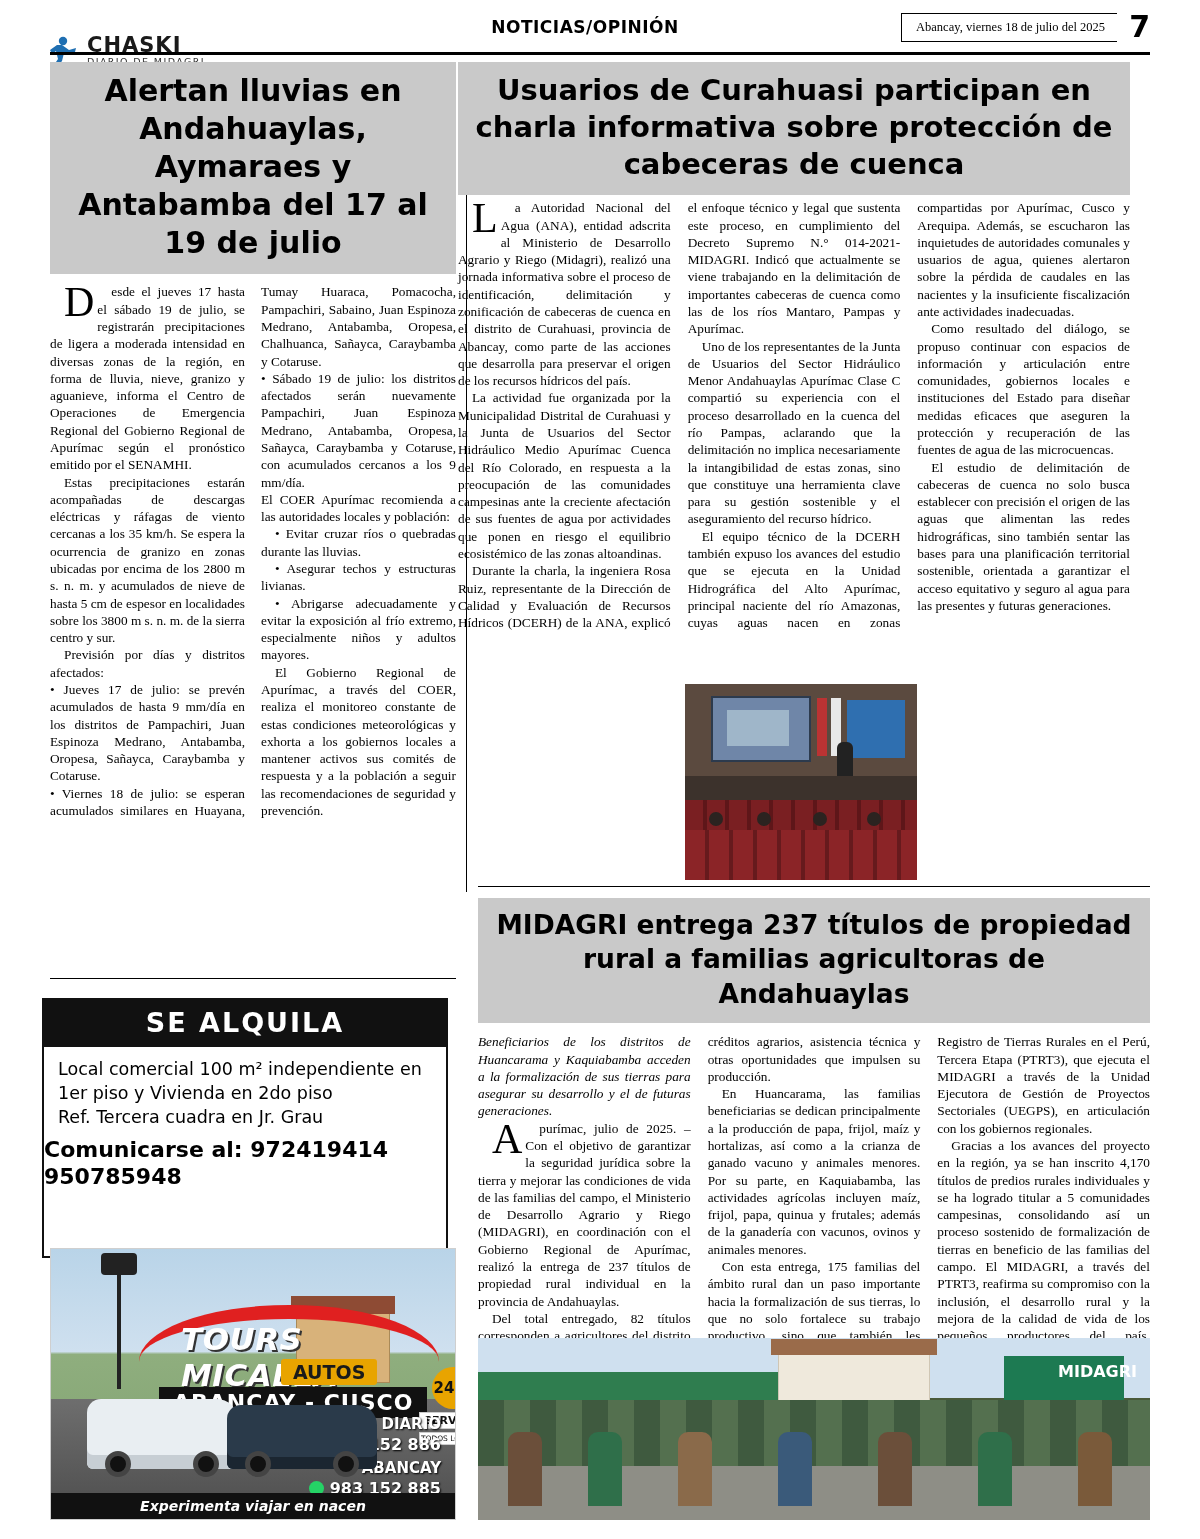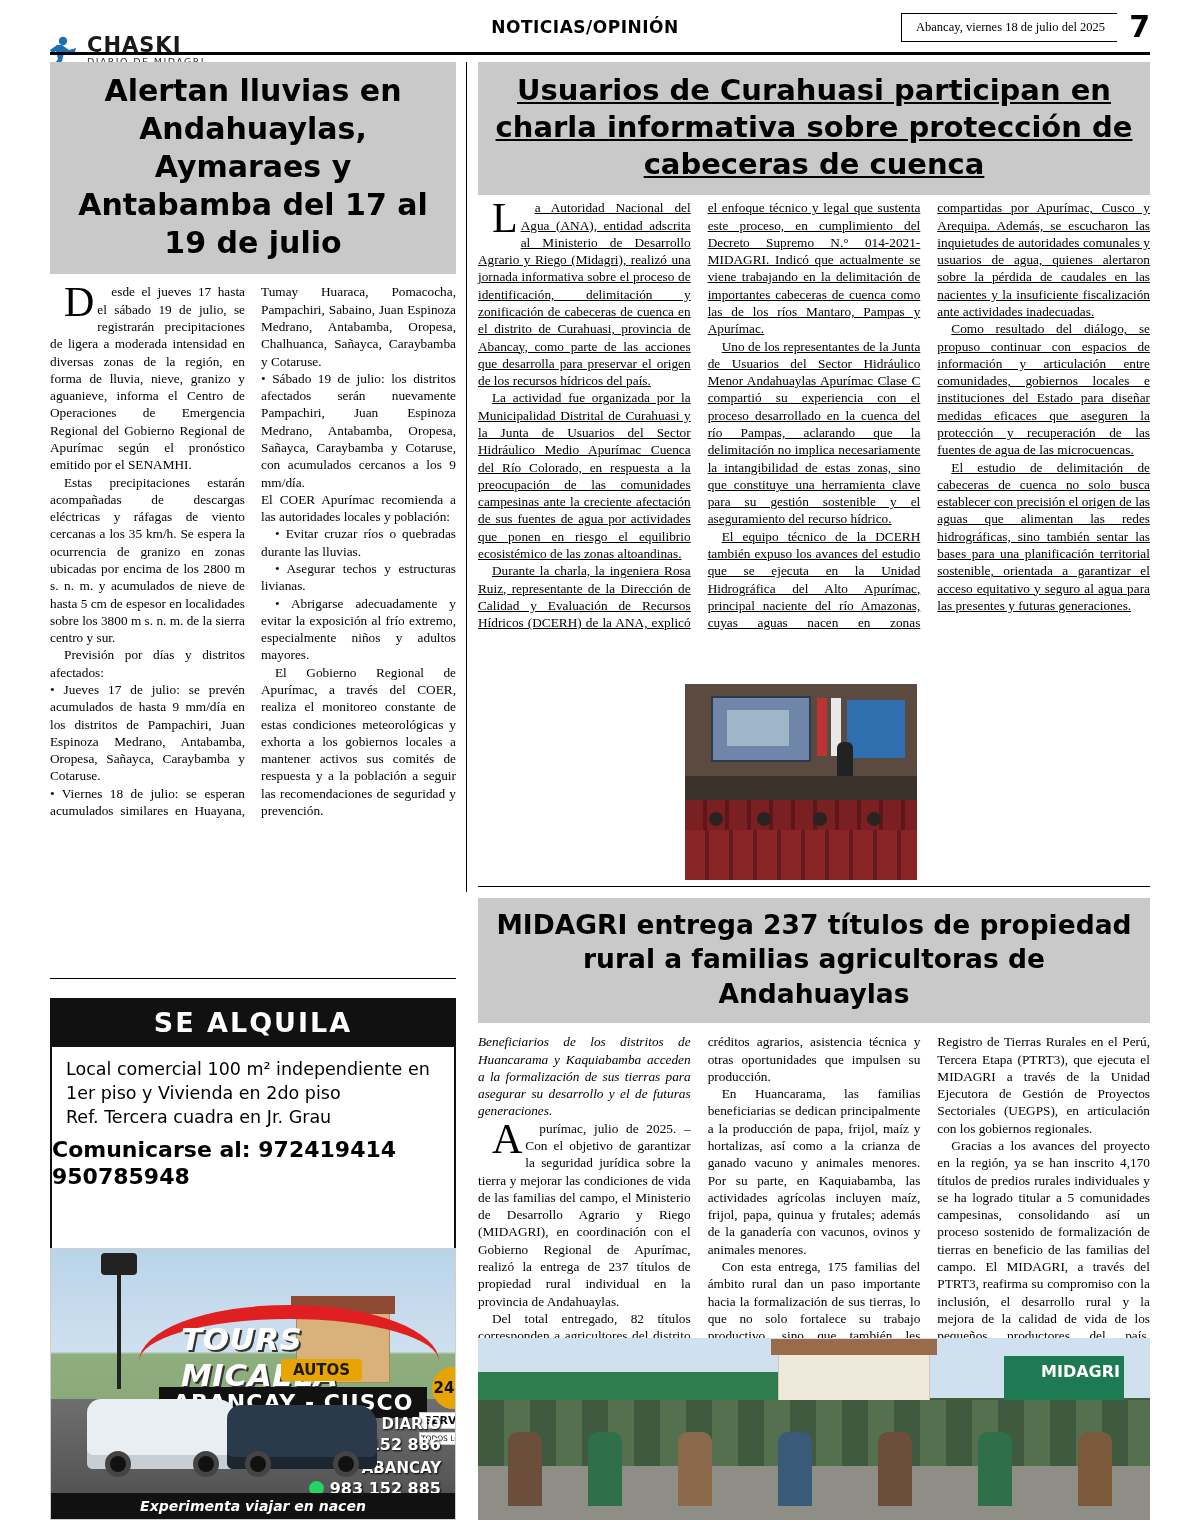--- a/index.html
+++ b/index.html
@@ -83,21 +83,21 @@
   }
   .colA-body p{margin:0;text-indent:14px;}
   .colA-body p.noind{text-indent:0;}
   .dropcap::first-letter{
     float:left;font-size:42px;line-height:34px;padding:2px 3px 0 0;
     font-family:"Liberation Serif", serif;font-weight:normal;
   }
 
   
   .ad-alquila{
-    position:absolute;left:50px;top:998px;width:406px;height:260px;
+    position:absolute;left:42px;top:998px;width:406px;height:260px;
     border:2px solid #111;box-sizing:border-box;background:#fff;
   }
   .ad-alquila-top{
     background:#111;color:#fff;text-align:center;
     font-family:"DejaVu Sans", sans-serif;font-weight:bold;
     font-size:27px;letter-spacing:2px;padding:7px 0 9px;
   }
   .ad-alquila-body{
     padding:10px 14px 0;
     font-family:"DejaVu Sans", sans-serif;
@@ -139,21 +139,21 @@
   }
   .tours-title{
     position:absolute;left:130px;top:72px;
     font-family:"DejaVu Sans", sans-serif;font-weight:bold;font-style:italic;
     font-size:31px;color:#fff;letter-spacing:.5px;
     text-shadow:2px 2px 0 #333;
   }
   .tours-autos{
     position:absolute;left:230px;top:110px;
     background:#e8a400;color:#1a1a1a;
-    font-family:"DejaVu Sans", sans-serif;font-weight:bold;font-size:15px;
+    font-family:"DejaVu Sans", sans-serif;font-weight:bold;font-size:19px;
     padding:2px 12px;border-radius:3px;
   }
   .tours-route{
     position:absolute;left:108px;top:138px;
     background:#111;color:#fff;
     font-family:"DejaVu Sans", sans-serif;font-weight:bold;font-size:22px;
     padding:3px 14px;letter-spacing:1px;
   }
   .tours-badge24{
     position:absolute;left:368px;top:118px;width:68px;text-align:center;
@@ -197,21 +197,21 @@
     box-shadow:inset 0 -12px 0 #1b2631;}
   .car .wheel{position:absolute;bottom:-8px;width:26px;height:26px;border-radius:50%;
     background:#111;border:5px solid #444;box-sizing:border-box;}
 
   
   .vline{position:absolute;width:1px;background:#000;}
   .hline{position:absolute;height:1px;background:#000;}
 
   
   .rightTop{
-    position:absolute;left:478px;top:62px;width:672px;text-decoration:underline;
+    position:absolute;left:458px;top:62px;width:672px;
   }
   .rightTop .banner{font-size:29px;line-height:1.28;}
   .rt-body{
     margin-top:4px;
     column-count:3;column-gap:17px;
     font-size:13.3px;line-height:1.30;text-align:justify;hyphens:auto;
   }
   .rt-body p{margin:0;text-indent:14px;}
 
   
@@ -253,21 +253,21 @@
   .aud-head{position:absolute;width:14px;height:14px;border-radius:50%;background:#2b2320;top:128px;}
 
   .ev-sky{position:absolute;left:0;top:0;width:100%;height:60px;background:#cfe0ef;}
   .ev-build{position:absolute;left:300px;top:14px;width:150px;height:60px;background:#efe9dc;border:1px solid #cfc6b4;}
   .ev-build:before{content:"";position:absolute;left:-8px;top:-14px;width:166px;height:16px;background:#9a6b4a;}
   .ev-tent{position:absolute;left:0;top:34px;width:300px;height:30px;background:#2f7d4f;}
   .ev-ground{position:absolute;left:0;top:128px;width:100%;height:54px;background:#8e8e86;}
   .ev-crowd{position:absolute;left:0;top:62px;width:100%;height:78px;
     background:repeating-linear-gradient(90deg,#3f5a3f 0 26px,#54704f 26px 52px);}
   .ev-banner{position:absolute;right:26px;top:18px;width:120px;height:44px;background:#1d7a52;}
-  .ev-logo{position:absolute;right:30px;top:24px;color:#fff;font-family:"DejaVu Sans",sans-serif;font-weight:bold;font-size:16px;}
+  .ev-logo{position:absolute;right:13px;top:24px;color:#fff;font-family:"DejaVu Sans",sans-serif;font-weight:bold;font-size:16px;}
   .ev-person{position:absolute;bottom:14px;width:34px;height:74px;border-radius:10px 10px 0 0;}
 
 </style>
 </head>
 <body>
 
 <div class="page">
 
   <div class="masthead">
     <div class="mast-left">

